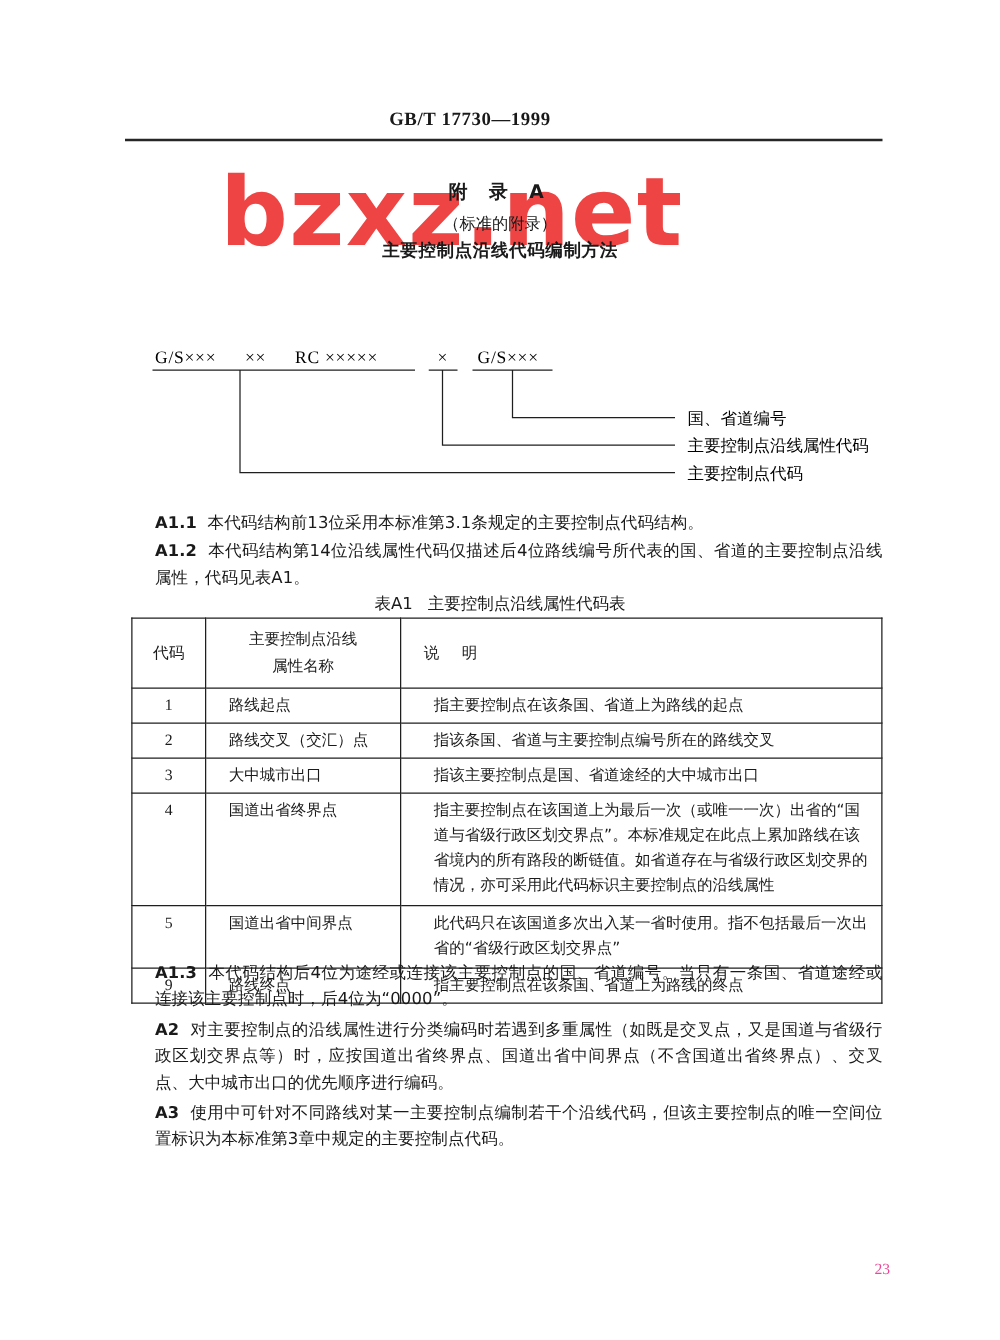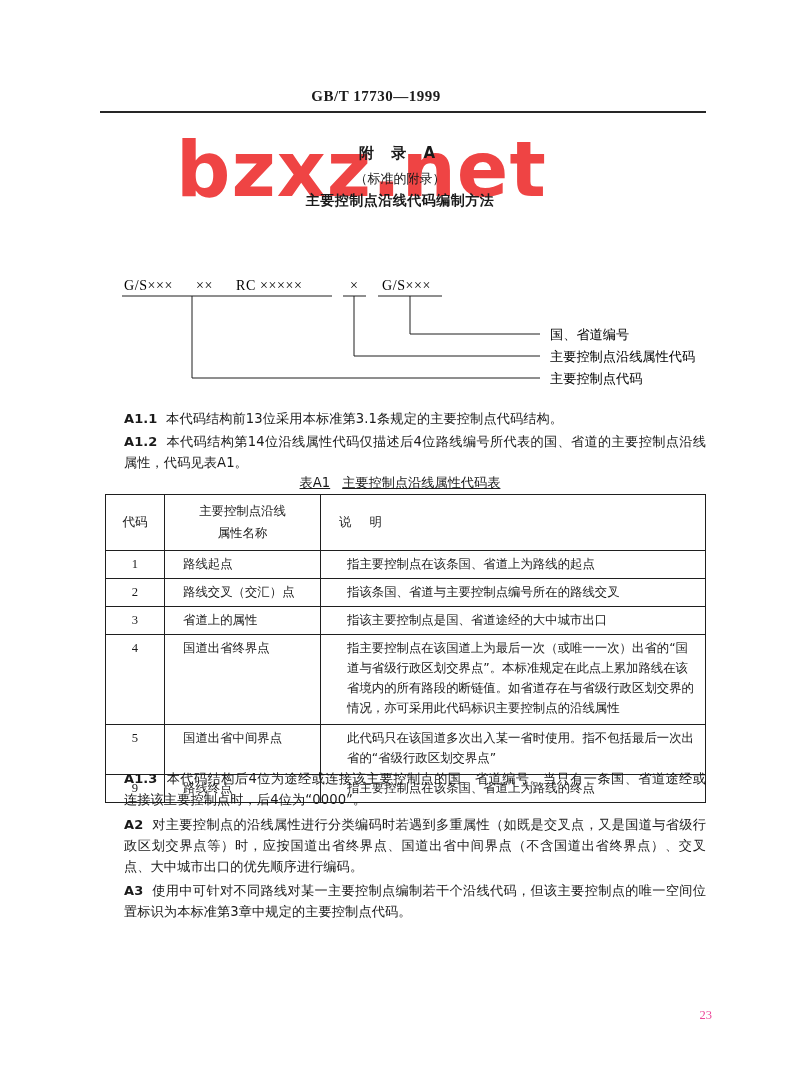--- a/index.html
+++ b/index.html
@@ -127,21 +127,20 @@
   }
 
   
   #tbl-caption {
     position: absolute;
     left: 0; top: 474px;
     width: 800px;
     text-align: center;
     font-size: 13.2px;
     z-index: 3;
-    text-decoration: underline;
   }
   #tbl-caption .cap-id { margin-right: 12px; }
 
   
   #attr-table {
     position: absolute;
     left: 105px;
     top: 494px;
     width: 601px;
     border-collapse: collapse;
@@ -274,21 +273,21 @@
         <td class="c-name">路线起点</td>
         <td class="c-desc">指主要控制点在该条国、省道上为路线的起点</td>
       </tr>
       <tr>
         <td class="c-code">2</td>
         <td class="c-name">路线交叉（交汇）点</td>
         <td class="c-desc">指该条国、省道与主要控制点编号所在的路线交叉</td>
       </tr>
       <tr>
         <td class="c-code">3</td>
-        <td class="c-name">省道上的属性</td>
+        <td class="c-name">大中城市出口</td>
         <td class="c-desc">指该主要控制点是国、省道途经的大中城市出口</td>
       </tr>
       <tr class="row-tall">
         <td class="c-code">4</td>
         <td class="c-name">国道出省终界点</td>
         <td class="c-desc">指主要控制点在该国道上为最后一次（或唯一一次）出省的“国道与省级行政区划交界点”。本标准规定在此点上累加路线在该省境内的所有路段的断链值。如省道存在与省级行政区划交界的情况，亦可采用此代码标识主要控制点的沿线属性</td>
       </tr>
       <tr class="row-mid">
         <td class="c-code">5</td>
         <td class="c-name">国道出省中间界点</td>

